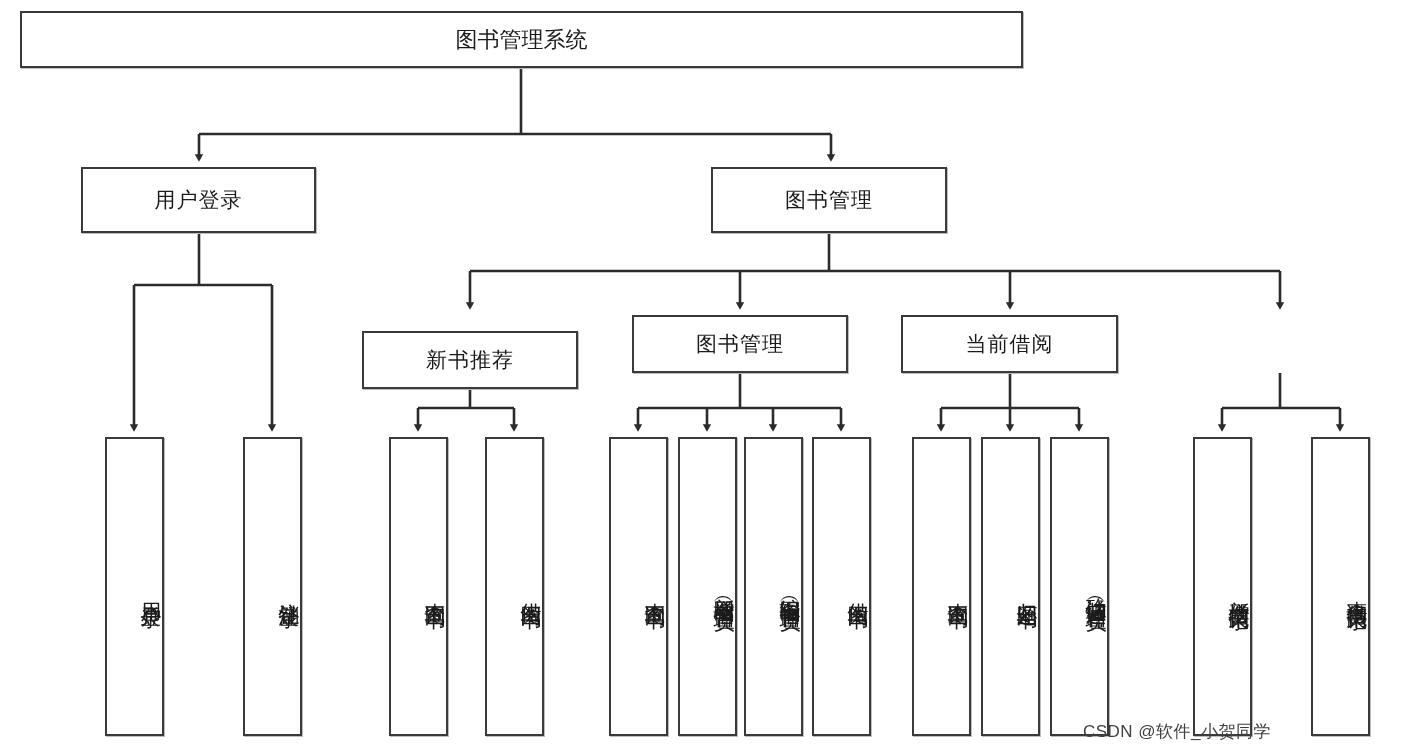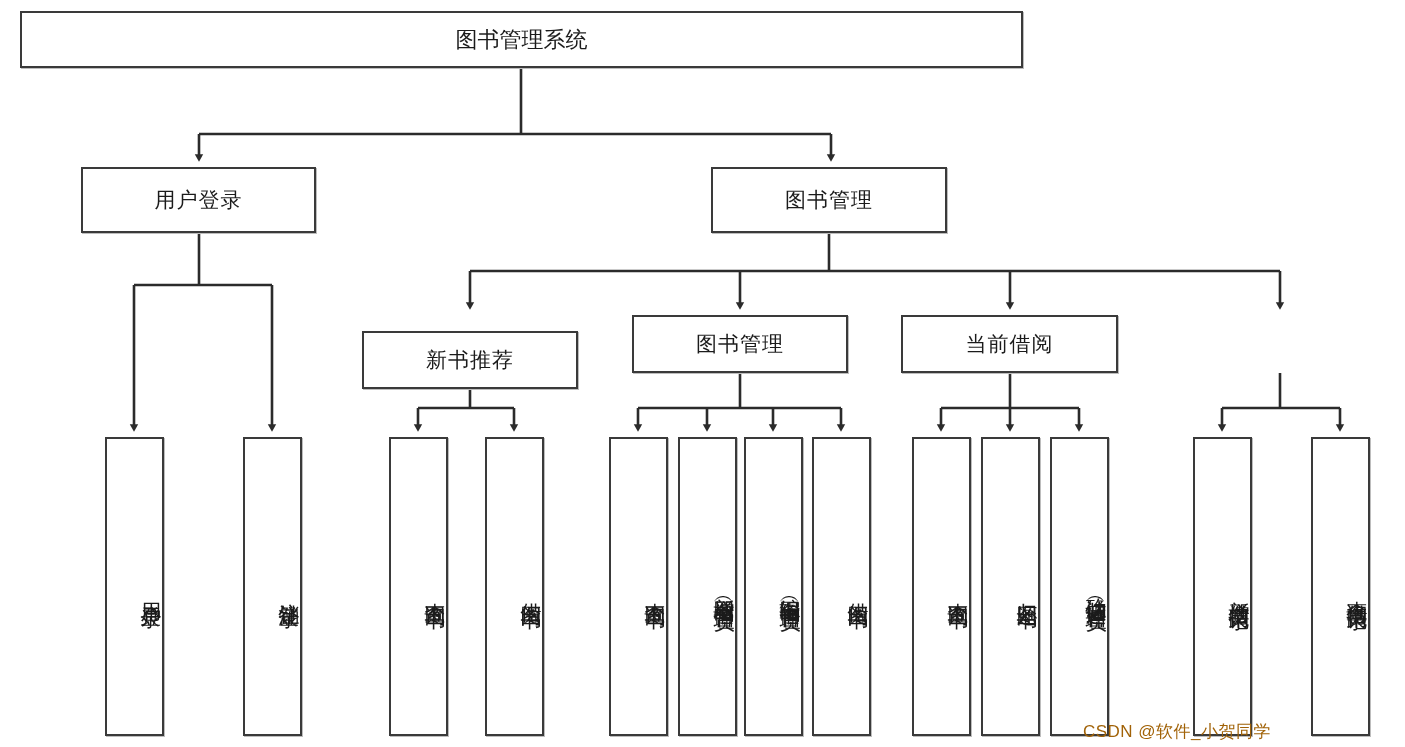--- a/index.html
+++ b/index.html
@@ -34,21 +34,21 @@
     line-height:1.05;
     padding-top:6px;
     white-space:nowrap;
     align-items:flex-start;
     justify-content:center;
   }
   .watermark{
     position:absolute;
     right:8px;bottom:4px;
     font-size:17px;
-    color:#a16207;
+    color:#404040;
     letter-spacing:.5px;
     white-space:nowrap;
     pointer-events:none;
     margin-top:28px;
   }
 </style>
 </head>
 <body>
 
 <div id="stage">

